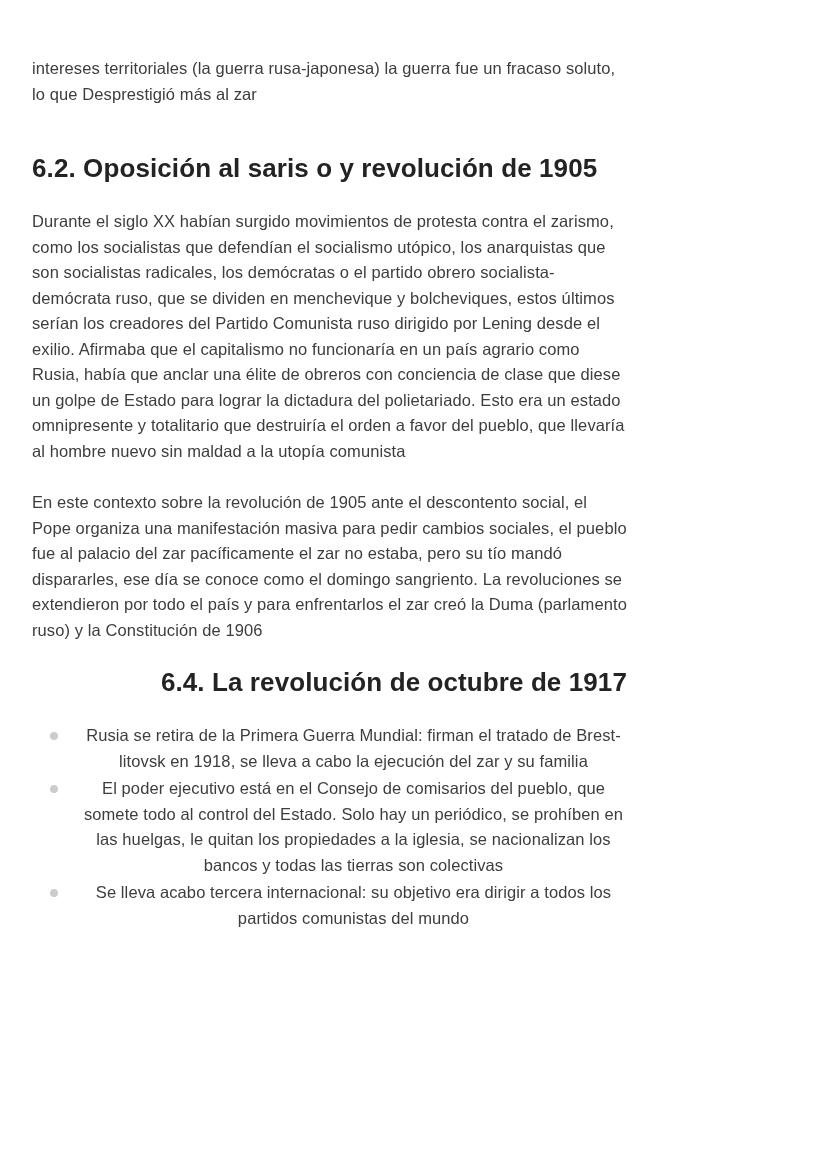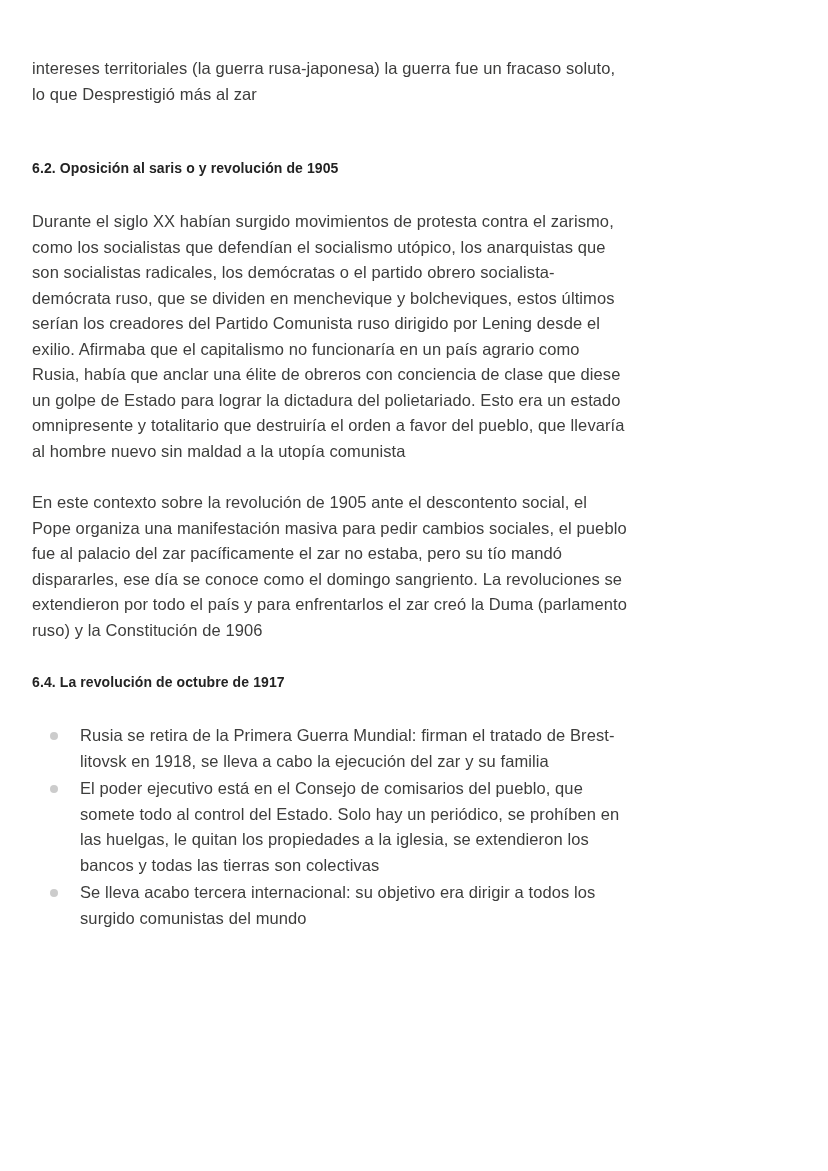--- a/index.html
+++ b/index.html
@@ -25,37 +25,39 @@
     font-size: 16.5px;
     line-height: 25.5px;
     margin: 0 0 26px 0;
     color: #3d3d3c;
     letter-spacing: 0.1px;
   }
   .intro-para {
     margin-bottom: 48px;
   }
   h2.section-heading {
-    font-size: 14px;
+    font-size: 26px;
     line-height: 26px;
     font-weight: 700;
     color: #232323;
     margin: 0 0 28px 0;
     letter-spacing: 0.1px;
   }
   h2.heading-first {
     margin-top: 0;
   }
   h2.heading-second {
     margin-top: 4px;
+    text-align: right;
   }
   ul.bullet-list {
     list-style: none;
     margin: 12px 0 0 0;
     padding: 0;
+    text-align: center;
   }
   li.bullet-item {
     display: flex;
     align-items: flex-start;
     padding-left: 18px;
     margin: 0 0 2px 0;
   }
   .bullet-dot {
     flex: 0 0 auto;
     width: 8px;
@@ -91,22 +93,22 @@
     <h2 class="section-heading heading-second">6.4. La revolución de octubre de 1917</h2>
 
 
     <ul class="bullet-list">
       <li class="bullet-item">
         <span class="bullet-dot"></span>
         <span class="bullet-text">Rusia se retira de la Primera Guerra Mundial: firman el tratado de Brest-litovsk en 1918, se lleva a cabo la ejecución del zar y su familia</span>
       </li>
       <li class="bullet-item">
         <span class="bullet-dot"></span>
-        <span class="bullet-text">El poder ejecutivo está en el Consejo de comisarios del pueblo, que somete todo al control del Estado. Solo hay un periódico, se prohíben en las huelgas, le quitan los propiedades a la iglesia, se extendieron los bancos y todas las tierras son colectivas</span>
+        <span class="bullet-text">El poder ejecutivo está en el Consejo de comisarios del pueblo, que somete todo al control del Estado. Solo hay un periódico, se prohíben en las huelgas, le quitan los propiedades a la iglesia, se nacionalizan los bancos y todas las tierras son colectivas</span>
       </li>
       <li class="bullet-item">
         <span class="bullet-dot"></span>
-        <span class="bullet-text">Se lleva acabo tercera internacional: su objetivo era dirigir a todos los surgido comunistas del mundo</span>
+        <span class="bullet-text">Se lleva acabo tercera internacional: su objetivo era dirigir a todos los partidos comunistas del mundo</span>
       </li>
     </ul>
   </section>
 
 </div>
 
 </body></html>

